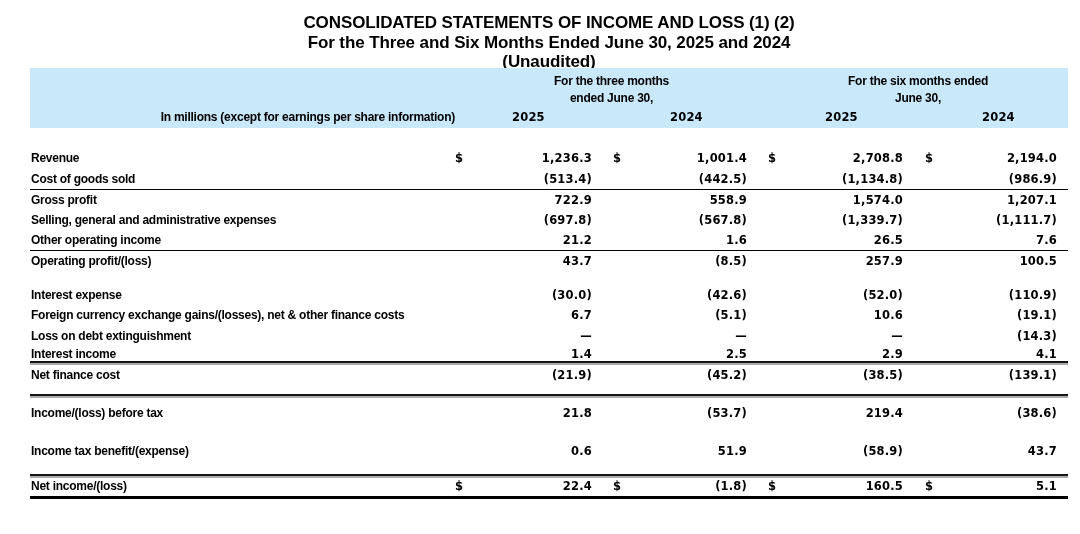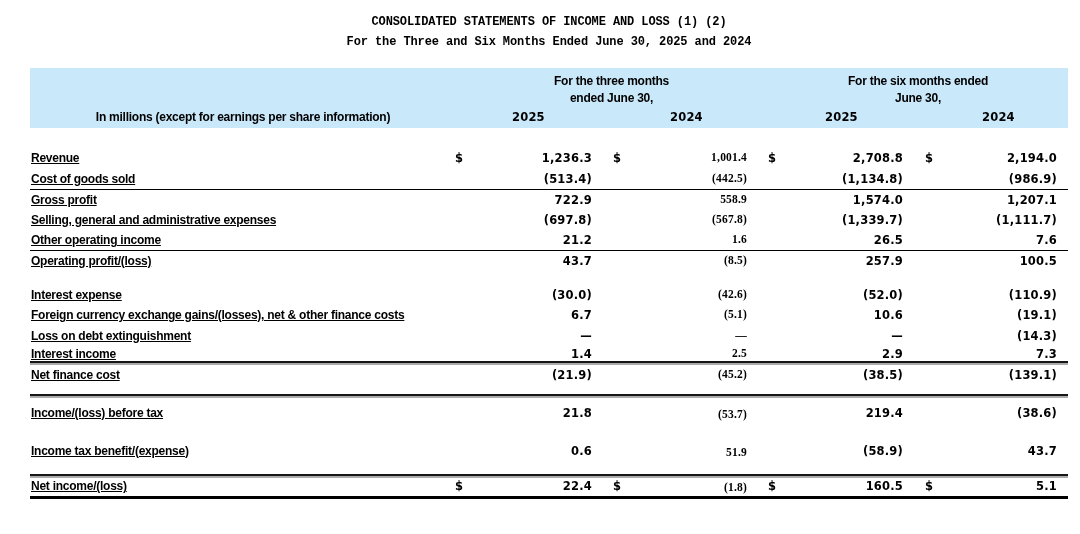--- a/index.html
+++ b/index.html
@@ -8,57 +8,57 @@
     width: 1080px; height: 534px;
     background: #ffffff;
     font-family: "Liberation Sans", sans-serif;
     font-weight: bold;
     color: var(--text, #000);
   }
   .page { position: relative; width: 1080px; height: 534px; overflow: hidden; background: #fff; }
 
   .titles {
     position: absolute; left: 30px; top: 13px; width: 1038px;
-    text-align: center; font-size: 12px; line-height: 19.5px; letter-spacing: -0.1px; font-family: Liberation Mono, monospace;
+    text-align: center; font-size: 17px; line-height: 19.5px; letter-spacing: -0.1px;
   }
 
   table.stmt {
     position: absolute; left: 30px; top: 68px; width: 1038px;
     border-collapse: collapse; table-layout: fixed;
     font-size: 12px; letter-spacing: -0.25px;
   }
   td { white-space: nowrap; padding: 0; }
 
   
   thead td { background: var(--header-bg, #c9e8fa); margin-top: 32px; }
   thead tr.hA td { height: 22px; vertical-align: bottom; padding-bottom: 2px; }
   thead tr.hB td { height: 17px; vertical-align: bottom; padding-bottom: 2px; }
   thead tr.hC td { height: 21px; vertical-align: bottom; padding-bottom: 4px; }
   .grp  { text-align: center; }
   .grp2 { }
-  .cap  { text-align: center; padding-left: 1px; }
+  .cap  { text-align: right; padding-left: 1px; }
   .yr   { text-align: left !important; padding-left: 31px !important;
           font-family: "DejaVu Sans", sans-serif; font-size: 11.5px; letter-spacing: 0; }
 
   
   tbody tr.r { height: 20.5px; }
   tbody tr.r td { vertical-align: top; padding-top: 3px; }
   tbody tr.r.short { height: 15px; }
   tbody tr.r.short td { padding-top: 1px; margin-left: 48px; }
   tbody tr.r.tall  { height: 26px; }
   tbody tr.r.tall2 { height: 37.5px; }
   tbody tr.r.last  { height: 19.5px; }
   tbody tr.r.tall td, tbody tr.r.tall2 td { vertical-align: bottom; padding-top: 4px; padding-bottom: 4px; }
   tbody tr.r.last td { vertical-align: bottom; padding-top: 0; padding-bottom: 3px; }
 
-  .lbl { text-align: left; padding-left: 1px; text-decoration: underline; }
+  .lbl { text-align: left; padding-left: 1px; }
   .cur { text-align: left; font-family: "DejaVu Sans", sans-serif; font-size: 11.5px; letter-spacing: 0; }
   .val { text-align: right; font-family: "DejaVu Sans", sans-serif; font-size: 11.5px; letter-spacing: 0.2px; }
   .v1 { padding-right: 21px; }
-  .v2 { padding-right: 21px; font-family: Liberation Serif, serif; }
+  .v2 { padding-right: 21px; }
   .v3 { padding-right: 22px; }
   .v4 { padding-right: 11px; }
 
   
   tr.rule-thin  > td { border-bottom: 1.7px solid #000; }
   tr.rule-thick > td { border-bottom: 3.5px solid #000; }
   tr.sep > td {
     height: 4px; padding: 0; line-height: 0;
     background: linear-gradient(to bottom, #161616 0%, #161616 60%, var(--rule-gray, #ababab) 60%, var(--rule-gray, #ababab) 100%);
   }
@@ -69,20 +69,21 @@
   tr.sp-d td { height: 12.5px; }
 </style>
 </head>
 <body>
 
 <div class="page">
 
   <div class="titles">
     <div>CONSOLIDATED STATEMENTS OF INCOME AND LOSS (1) (2)</div>
     <div>For the Three and Six Months Ended June 30, 2025 and 2024</div>
+    <div>(Unaudited)</div>
   </div>
 
   <table class="stmt">
     <colgroup>
       <col style="width:425px">
       <col style="width:26px">
         <col style="width:132px">
       <col style="width:26px">
         <col style="width:129px">
       <col style="width:26px">
@@ -221,21 +222,21 @@
         </tr>
         <tr class="r short">
           <td class="lbl">Interest income</td>
           <td class="cur"></td>
           <td class="val v1">1.4</td>
           <td class="cur"></td>
           <td class="val v2">2.5</td>
           <td class="cur"></td>
           <td class="val v3">2.9</td>
           <td class="cur"></td>
-          <td class="val v4">7.3</td>
+          <td class="val v4">4.1</td>
         </tr>
         <tr class="sep">
           <td colspan="9"></td>
         </tr>
         <tr class="r">
           <td class="lbl">Net finance cost</td>
           <td class="cur"></td>
           <td class="val v1">(21.9)</td>
           <td class="cur"></td>
           <td class="val v2">(45.2)</td>

